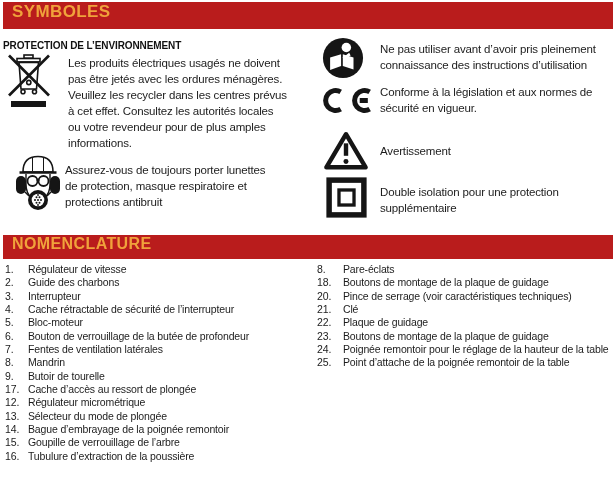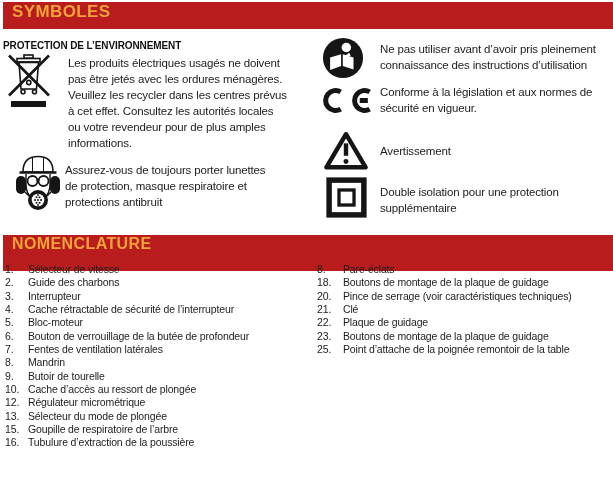--- a/index.html
+++ b/index.html
@@ -8,21 +8,21 @@
   .page { position:relative; width:613px; height:479px; background:#ffffff; overflow:hidden; }
 
   .section-bar {
     position:absolute; left:3px; right:0; height:27px; background:#b91c1c;
     display:flex; padding-left:9px;
   }
   .section-bar .bar-title {
     color:#F0A23B; font-weight:bold; font-size:17px; letter-spacing:.4px;
   }
   #bar-symbols { top:2px; }
-  #bar-nomenclature { top:235px; height:36px; }
+  #bar-nomenclature { top:235px; height:24px; }
   #bar-nomenclature .bar-title { font-size:16px; }
 
   .env-heading {
     position:absolute; left:3px; top:40px; font-size:10px; font-weight:bold;
     letter-spacing:-0.1px; color:#111;
   }
 
   .sym-icon { position:absolute; }
   .sym-text {
     position:absolute; font-size:11.5px; line-height:16px; letter-spacing:-0.15px;
@@ -162,21 +162,21 @@
   <div class="sym-text" id="sym-text-r3">Double isolation pour une protection
 supplémentaire</div>
 
   <header class="section-bar" id="bar-nomenclature">
     <span class="bar-title">NOMENCLATURE</span>
   </header>
 
   <div class="nom-col" id="nom-col-left">
     <div class="nom-row">
         <span class="nom-num">1.</span>
-        <span class="nom-label">Sélecteur de vitesse</span>
+        <span class="nom-label">Régulateur de vitesse</span>
       </div>
     <div class="nom-row">
         <span class="nom-num">2.</span>
         <span class="nom-label">Guide des charbons</span>
       </div>
     <div class="nom-row">
         <span class="nom-num">3.</span>
         <span class="nom-label">Interrupteur</span>
       </div>
     <div class="nom-row">
@@ -197,34 +197,38 @@
       </div>
     <div class="nom-row">
         <span class="nom-num">8.</span>
         <span class="nom-label">Mandrin</span>
       </div>
     <div class="nom-row">
         <span class="nom-num">9.</span>
         <span class="nom-label">Butoir de tourelle</span>
       </div>
     <div class="nom-row">
-        <span class="nom-num">10.</span>
+        <span class="nom-num">17.</span>
         <span class="nom-label">Cache d’accès au ressort de plongée</span>
       </div>
     <div class="nom-row">
         <span class="nom-num">12.</span>
         <span class="nom-label">Régulateur micrométrique</span>
       </div>
     <div class="nom-row">
         <span class="nom-num">13.</span>
         <span class="nom-label">Sélecteur du mode de plongée</span>
       </div>
     <div class="nom-row">
+        <span class="nom-num">14.</span>
+        <span class="nom-label">Bague d’embrayage de la poignée remontoir</span>
+      </div>
+    <div class="nom-row">
         <span class="nom-num">15.</span>
-        <span class="nom-label">Goupille de respiratoire de l’arbre</span>
+        <span class="nom-label">Goupille de verrouillage de l’arbre</span>
       </div>
     <div class="nom-row">
         <span class="nom-num">16.</span>
         <span class="nom-label">Tubulure d’extraction de la poussière</span>
       </div>
   </div>
 
   <div class="nom-col" id="nom-col-right">
     <div class="nom-row">
         <span class="nom-num">8.</span>
@@ -244,18 +248,22 @@
       </div>
     <div class="nom-row">
         <span class="nom-num">22.</span>
         <span class="nom-label">Plaque de guidage</span>
       </div>
     <div class="nom-row">
         <span class="nom-num">23.</span>
         <span class="nom-label">Boutons de montage de la plaque de guidage</span>
       </div>
     <div class="nom-row">
+        <span class="nom-num">24.</span>
+        <span class="nom-label">Poignée remontoir pour le réglage de la hauteur de la table</span>
+      </div>
+    <div class="nom-row">
         <span class="nom-num">25.</span>
         <span class="nom-label">Point d’attache de la poignée remontoir de la table</span>
       </div>
   </div>
 
 </div>
 
 </body></html>

